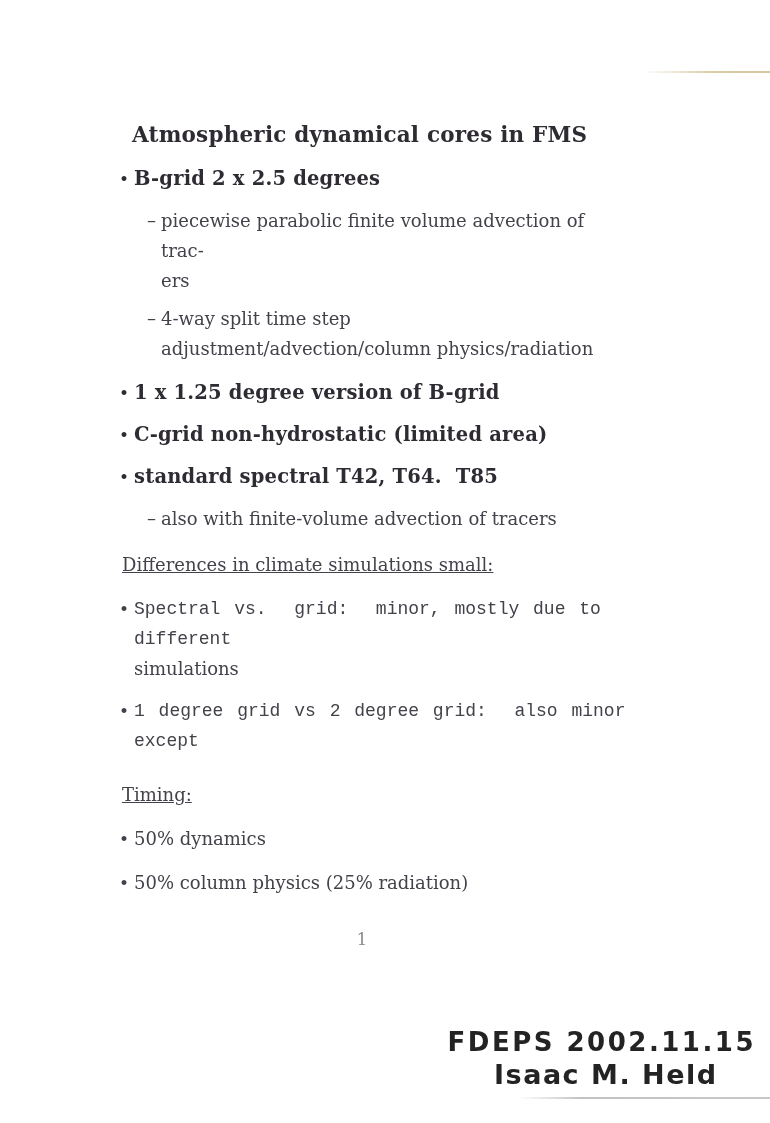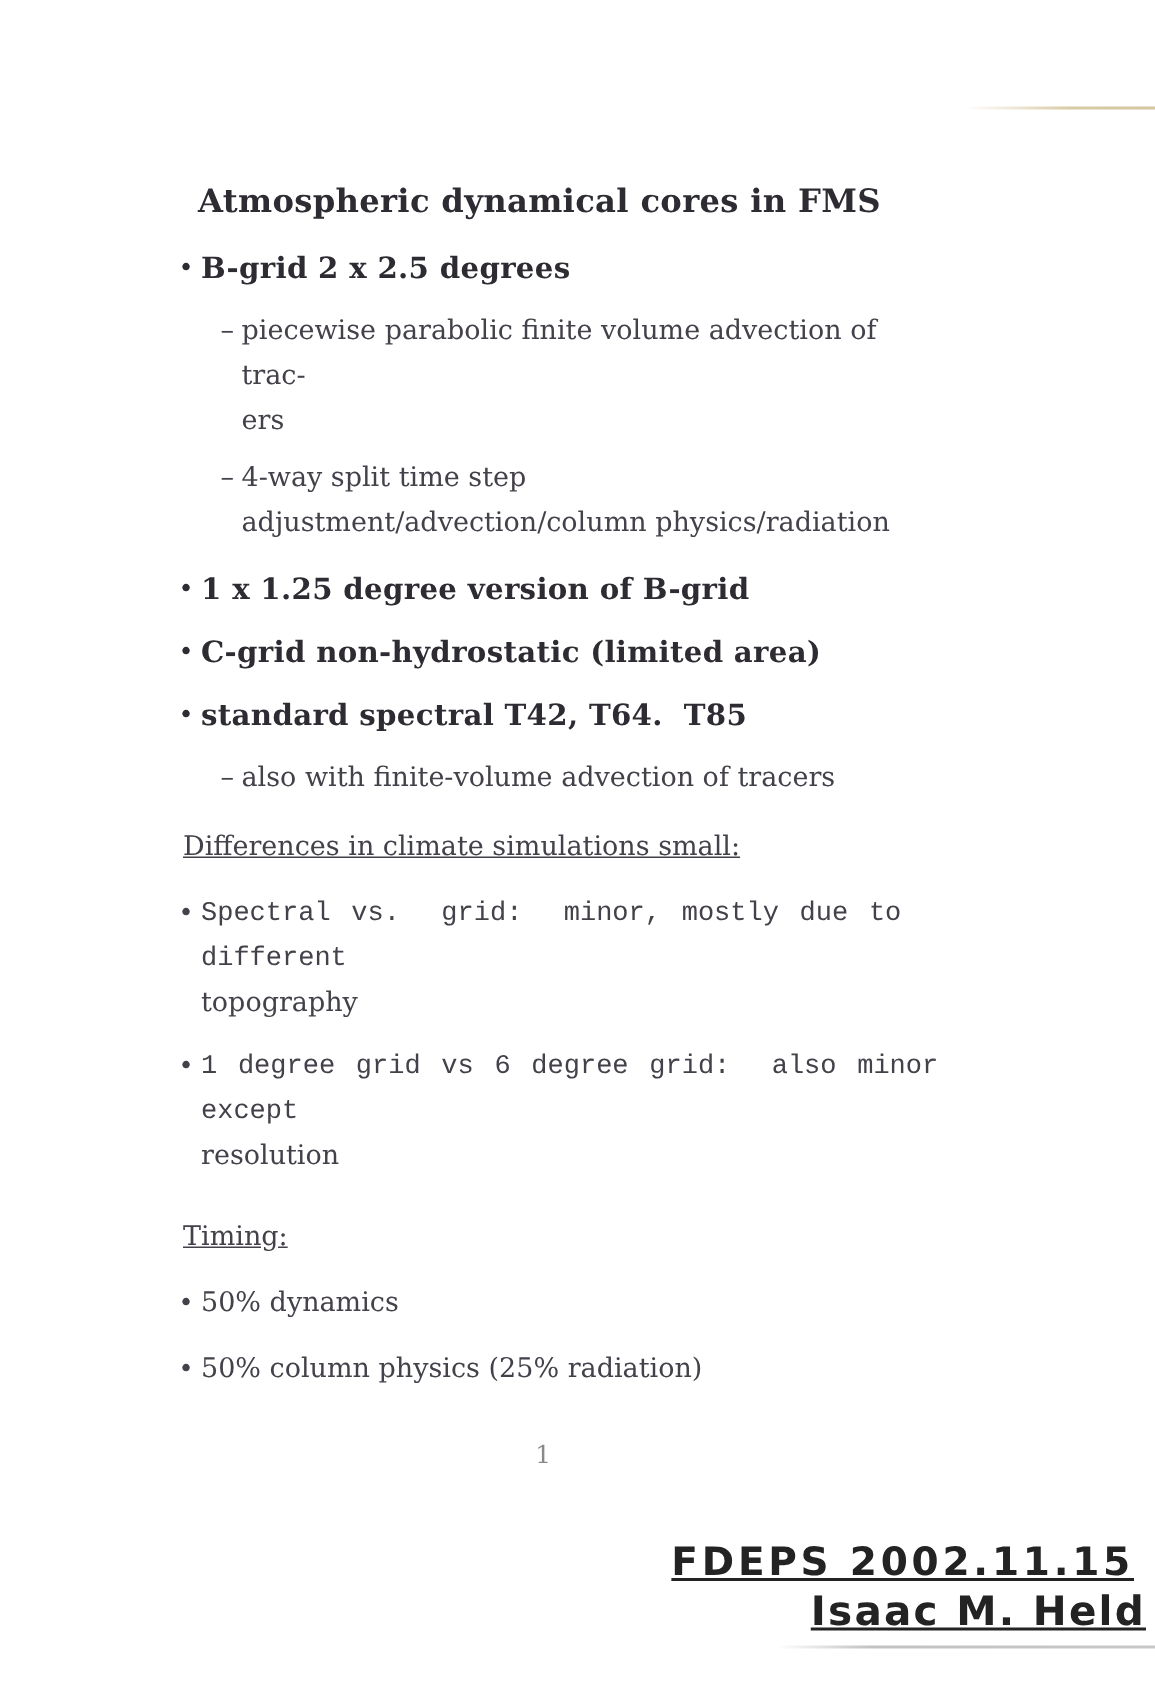--- a/index.html
+++ b/index.html
@@ -36,23 +36,23 @@
   .m16{margin-top:16px;}
   .m14{margin-top:14px;}
   .m12{margin-top:12px;}
   .m8{margin-top:8px;}
   .m6{margin-top:24px;}
   .pagenum{
     margin-top:30px;text-align:center;padding-right:22px;
     font-size:16.5px;color:var(--pagenum);line-height:24px;
   }
   .handwriting{
-    position:absolute;top:1026px;right:6px;text-align:right;
+    position:absolute;top:1026px;right:6px;text-align:center;
     font-family:"DejaVu Sans","Liberation Sans",sans-serif;
-    font-weight:700;color:var(--hand);text-decoration:underline;
+    font-weight:700;color:var(--hand);
   }
   .hw-line1{font-size:26px;line-height:32px;letter-spacing:2.5px;padding-right:8px;}
   .hw-line2{font-size:27px;line-height:34px;letter-spacing:1.5px;}
   .scan-line-top{
     position:absolute;top:71px;left:643px;width:127px;height:2px;
     background:linear-gradient(to right,rgba(217,203,166,0),#d9cba6 55%,#d5c6a0);
   }
   .scan-line-bottom{
     position:absolute;top:1097px;left:518px;width:252px;height:2px;
     background:linear-gradient(to right,rgba(198,198,198,0),#c2c2c2 25%,#c8c8c8);
@@ -102,27 +102,26 @@
     <div class="ln">also with finite-volume advection of tracers</div>
   </div>
 
   <div class="item plain m16">
     <div class="ln">Differences in climate simulations small:</div>
   </div>
 
   <div class="item bullet m14">
     <span class="marker">•</span>
     <div class="ln just">Spectral vs.  grid:  minor, mostly due to different</div>
-    <div class="ln">topography</div>
+    <div class="ln">simulations</div>
   </div>
 
   <div class="item bullet m12">
     <span class="marker">•</span>
-    <div class="ln just">1 degree grid vs 6 degree grid:  also minor except</div>
-    <div class="ln">resolution</div>
+    <div class="ln just">1 degree grid vs 2 degree grid:  also minor except</div>
   </div>
 
   <div class="item plain m6">
     <div class="ln">Timing:</div>
   </div>
 
   <div class="item bullet m14">
     <span class="marker">•</span>
     <div class="ln">50% dynamics</div>
   </div>

